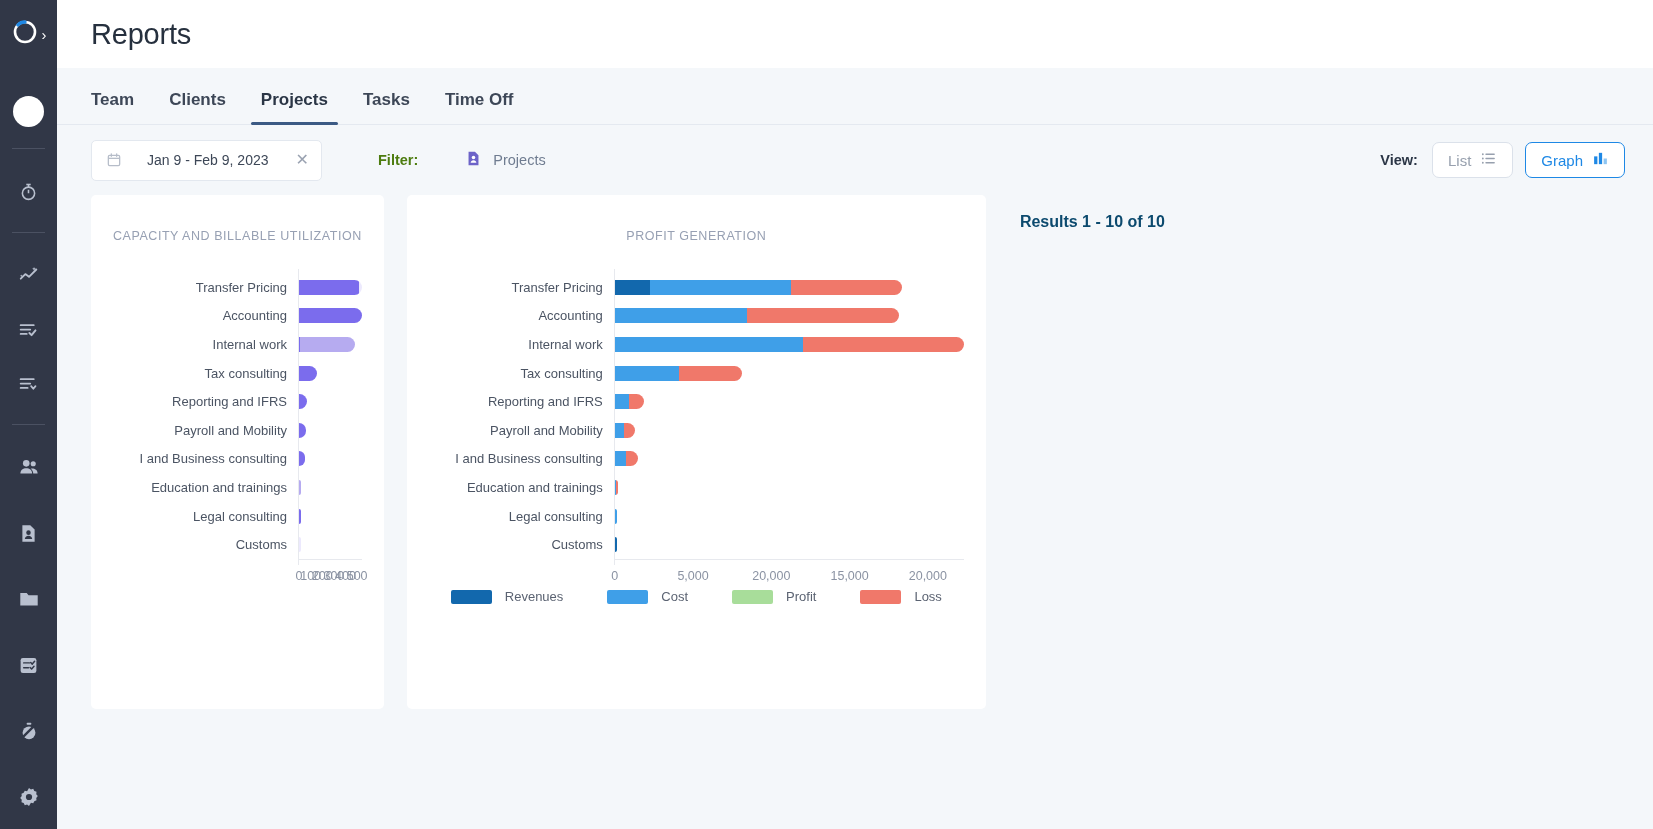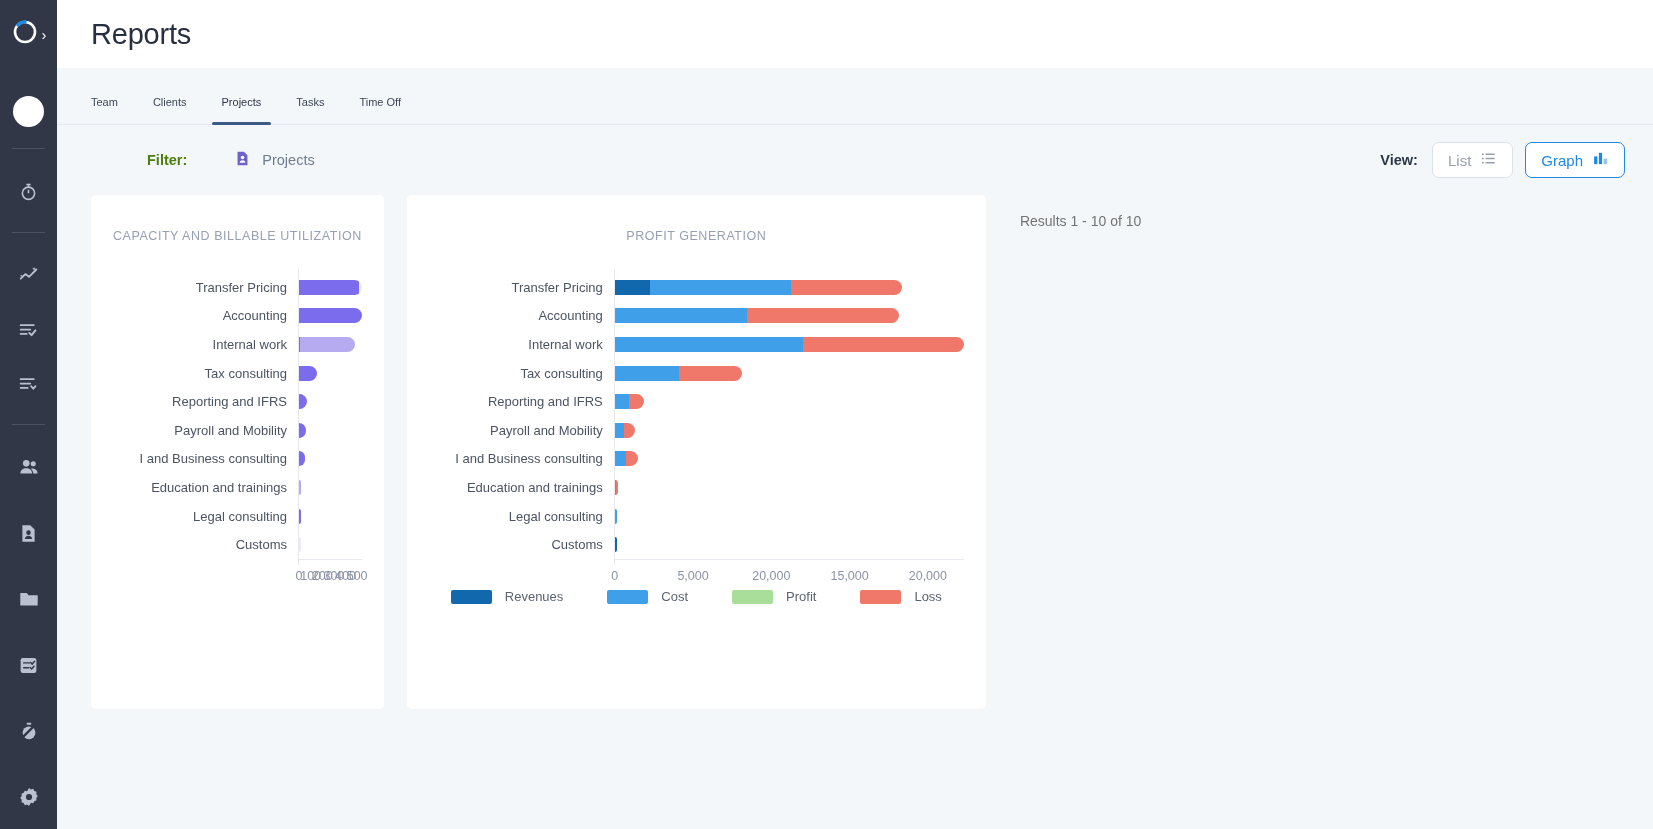--- a/index.html
+++ b/index.html
@@ -40,22 +40,22 @@
 
   .topbar { background: #ffffff; height: 68px; display: flex; align-items: center; padding: 0 0 0 34px; }
   .page-title { font-size: 29px; font-weight: 400; color: #26303e; letter-spacing: -0.2px; }
 
   .tabbar {
     background: #f4f7fa; height: 57px;
     display: flex; align-items: flex-end; padding-left: 34px;
     border-bottom: 1px solid #e4e9f0;
   }
   .tab {
-    font-size: 11px; color: #3d4757; padding: 0 0 16px 0; margin-right: 35px;
-    cursor: pointer; position: relative; line-height: 1;
+    font-size: 17px; color: #3d4757; padding: 0 0 16px 0; margin-right: 35px;
+    cursor: pointer; position: relative; line-height: 1; font-weight: bold;
   }
   .tab.active { color: #2b3646; }
   .tab.active:after {
     content: ""; position: absolute; left: -10px; right: -10px; bottom: -1px;
     height: 3px; background: #3b5a84; border-radius: 2px;
   }
 
   .toolbar {
     height: 70px; display: flex; align-items: center;
     padding: 0 28px 0 34px;
@@ -114,21 +114,21 @@
   .xtick {
     position: absolute; top: 9px; transform: translateX(-50%);
     font-size: 12.5px; color: #8b93a3; white-space: nowrap;
   }
 
   .legend { display: flex; justify-content: center; margin-top: 24px; }
   .leg { display: flex; align-items: center; margin: 0 22px; }
   .swatch { width: 41px; height: 14px; border-radius: 2px; margin-right: 13px; }
   .leg-txt { font-size: 13px; color: #5b6372; white-space: nowrap; }
 
-  .results { font-size: 14px; color: #737373; padding: 18px 0 0 34px; }
+  .results { font-size: 16px; color: #0c4a6e; padding: 18px 0 0 34px; font-weight: bold; }
 </style>
 </head>
 <body>
 
 <div class="app">
 
   <nav class="sidebar">
     <div class="logo-row">
       <span>
         <svg width="28" height="28" viewBox="0 0 28 28">
@@ -239,20 +239,32 @@
 
     <div class="tabbar" id="tabbar">
         <div class="tab">Team</div>
         <div class="tab">Clients</div>
         <div class="tab active">Projects</div>
         <div class="tab">Tasks</div>
         <div class="tab">Time Off</div>
       </div>
 
     <div class="toolbar">
+      <div class="datebox">
+        <span class="cal">
+          <svg width="16" height="16" viewBox="0 0 24 24" fill="none" stroke="#b6bdc9" stroke-width="1.9">
+            <rect x="3.5" y="5" width="17" height="15.5" rx="2"></rect>
+            <line x1="3.5" y1="9.5" x2="20.5" y2="9.5"></line>
+            <line x1="8" y1="2.8" x2="8" y2="6.4" stroke-linecap="round"></line>
+            <line x1="16" y1="2.8" x2="16" y2="6.4" stroke-linecap="round"></line>
+          </svg>
+        </span>
+        <span class="dtxt">Jan 9 - Feb 9, 2023</span>
+        <span class="xbtn">✕</span>
+      </div>
 
       <span class="filter-label">Filter:</span>
 
       <div class="filter-chip">
         <span>
           <svg width="17" height="17" viewBox="0 0 24 24" fill="#6c63c8">
             <path d="M5 2.5h9l5 5v14H5z"></path>
             <circle cx="12" cy="10.6" r="2.5" fill="#ffffff"></circle>
             <path d="M8 18c0-2.3 1.8-3.6 4-3.6s4 1.3 4 3.6z" fill="#ffffff"></path>
           </svg>

